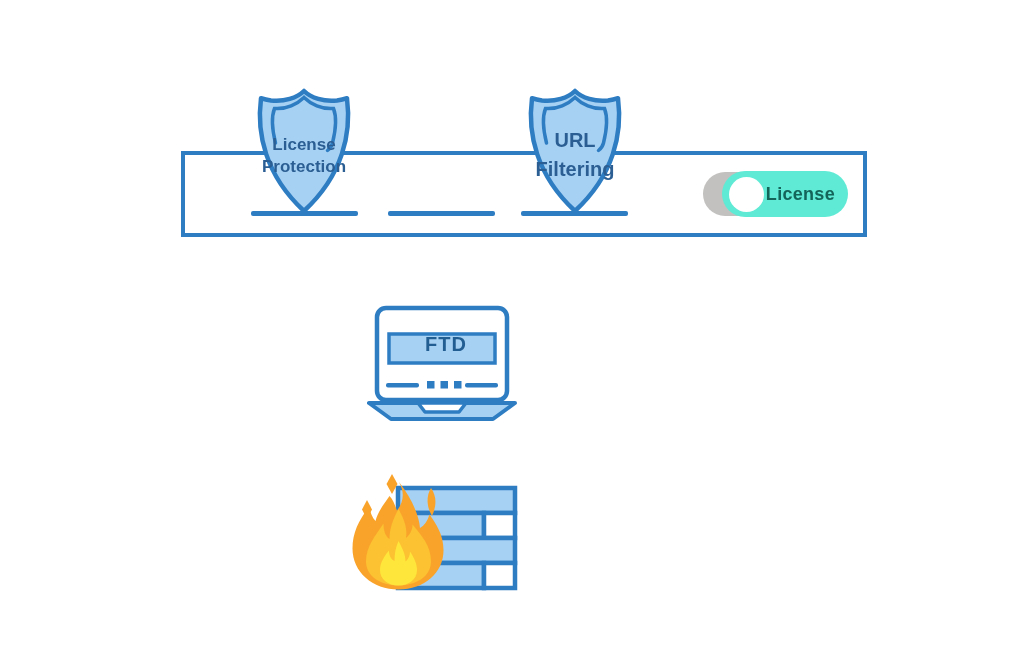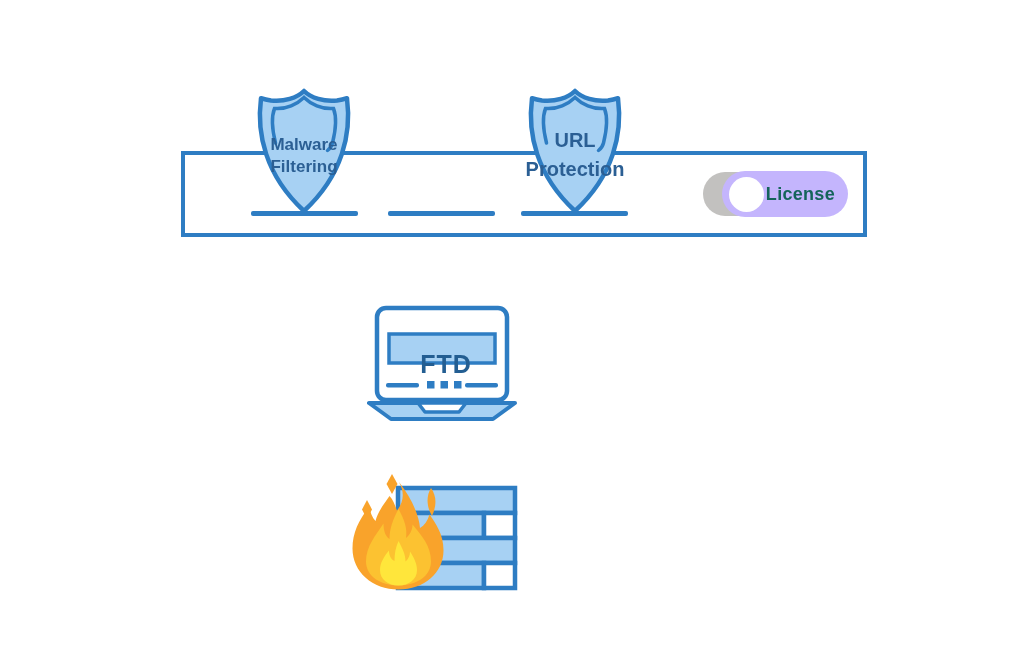--- a/index.html
+++ b/index.html
@@ -34,61 +34,61 @@
   .pedestal-2{left:388px;}
   .pedestal-3{left:521px;}
   
   .toggle{position:absolute;left:703px;top:171px;width:145px;height:46px;z-index:2;cursor:pointer;}
   .toggle-gray{
     position:absolute;left:0;top:1px;width:74px;height:44px;border-radius:22px;
     background:#c2c1bf;
   }
   .toggle-green{
     position:absolute;left:19px;top:0;width:126px;height:46px;border-radius:23px;
-    background:#c4b5fd;display:flex;align-items:center;justify-content:flex-end;
+    background:#5eead4;display:flex;align-items:center;justify-content:flex-end;
     padding-right:13px;box-sizing:border-box;
   }
   .toggle-label{color:#14645a;font-weight:700;font-size:18px;letter-spacing:.3px;}
   .toggle-knob{
     position:absolute;left:26px;top:6px;width:35px;height:35px;border-radius:50%;
     background:#ffffff;
   }
   
   .laptop{position:absolute;left:367px;top:303px;width:150px;height:118px;z-index:2;}
   .laptop svg{position:absolute;left:0;top:0;}
   .laptop-screen-label{
-    position:absolute;left:22px;top:47px;width:114px;height:29px;
+    position:absolute;left:22px;top:27px;width:114px;height:29px;
     display:flex;align-items:center;justify-content:center;
-    color:#235e92;font-size:25px;font-weight:600;letter-spacing:1px;z-index:3;
+    color:#235e92;font-size:20px;font-weight:600;letter-spacing:1px;z-index:3;
   }
   
   .firewall{position:absolute;left:348px;top:473px;width:170px;height:127px;z-index:2;}
 </style>
 </head>
 <body>
 
 <div class="stage">
 
   <div class="license-bar"></div>
 
   <div class="shield shield-1">
     <svg viewBox="0 0 118 128">
       <path d="M59 4 C66 11 79 15 92 13.5 C95.5 13 99 12.2 102 11.2 C106.5 46 98 88 59 124 C20 88 11.5 46 16 11.2 C19 12.2 22.5 13 26 13.5 C39 15 52 11 59 4 Z" fill="#a7d1f3" stroke="#2e7dc3" stroke-width="4.5" stroke-linejoin="round"></path>
       <path d="M30.5 56 C26.5 40 27 28 29.5 21.5 C41 22.5 52.5 17 59 10.5 C65.5 17 77 22.5 88.5 21.5 C91 28 91.5 40 87.5 56 C86.8 58.8 85 61.5 82.5 63.5" fill="none" stroke="#2e7dc3" stroke-width="3.5" stroke-linecap="round"></path>
     </svg>
-    <div class="shield-label label-malware">Malware Filtering</div>
+    <div class="shield-label label-malware">License Protection</div>
   </div>
 
 
   <div class="shield shield-3">
     <svg viewBox="0 0 118 128">
       <path d="M59 4 C66 11 79 15 92 13.5 C95.5 13 99 12.2 102 11.2 C106.5 46 98 88 59 124 C20 88 11.5 46 16 11.2 C19 12.2 22.5 13 26 13.5 C39 15 52 11 59 4 Z" fill="#a7d1f3" stroke="#2e7dc3" stroke-width="4.5" stroke-linejoin="round"></path>
       <path d="M30.5 56 C26.5 40 27 28 29.5 21.5 C41 22.5 52.5 17 59 10.5 C65.5 17 77 22.5 88.5 21.5 C91 28 91.5 40 87.5 56 C86.8 58.8 85 61.5 82.5 63.5" fill="none" stroke="#2e7dc3" stroke-width="3.5" stroke-linecap="round"></path>
     </svg>
-    <div class="shield-label label-url">URL Protection</div>
+    <div class="shield-label label-url">URL Filtering</div>
   </div>
 
   <div class="pedestal pedestal-1"></div>
   <div class="pedestal pedestal-2"></div>
   <div class="pedestal pedestal-3"></div>
 
   <div class="toggle">
     <div class="toggle-gray"></div>
     <div class="toggle-green">
       <span class="toggle-label">License</span>

